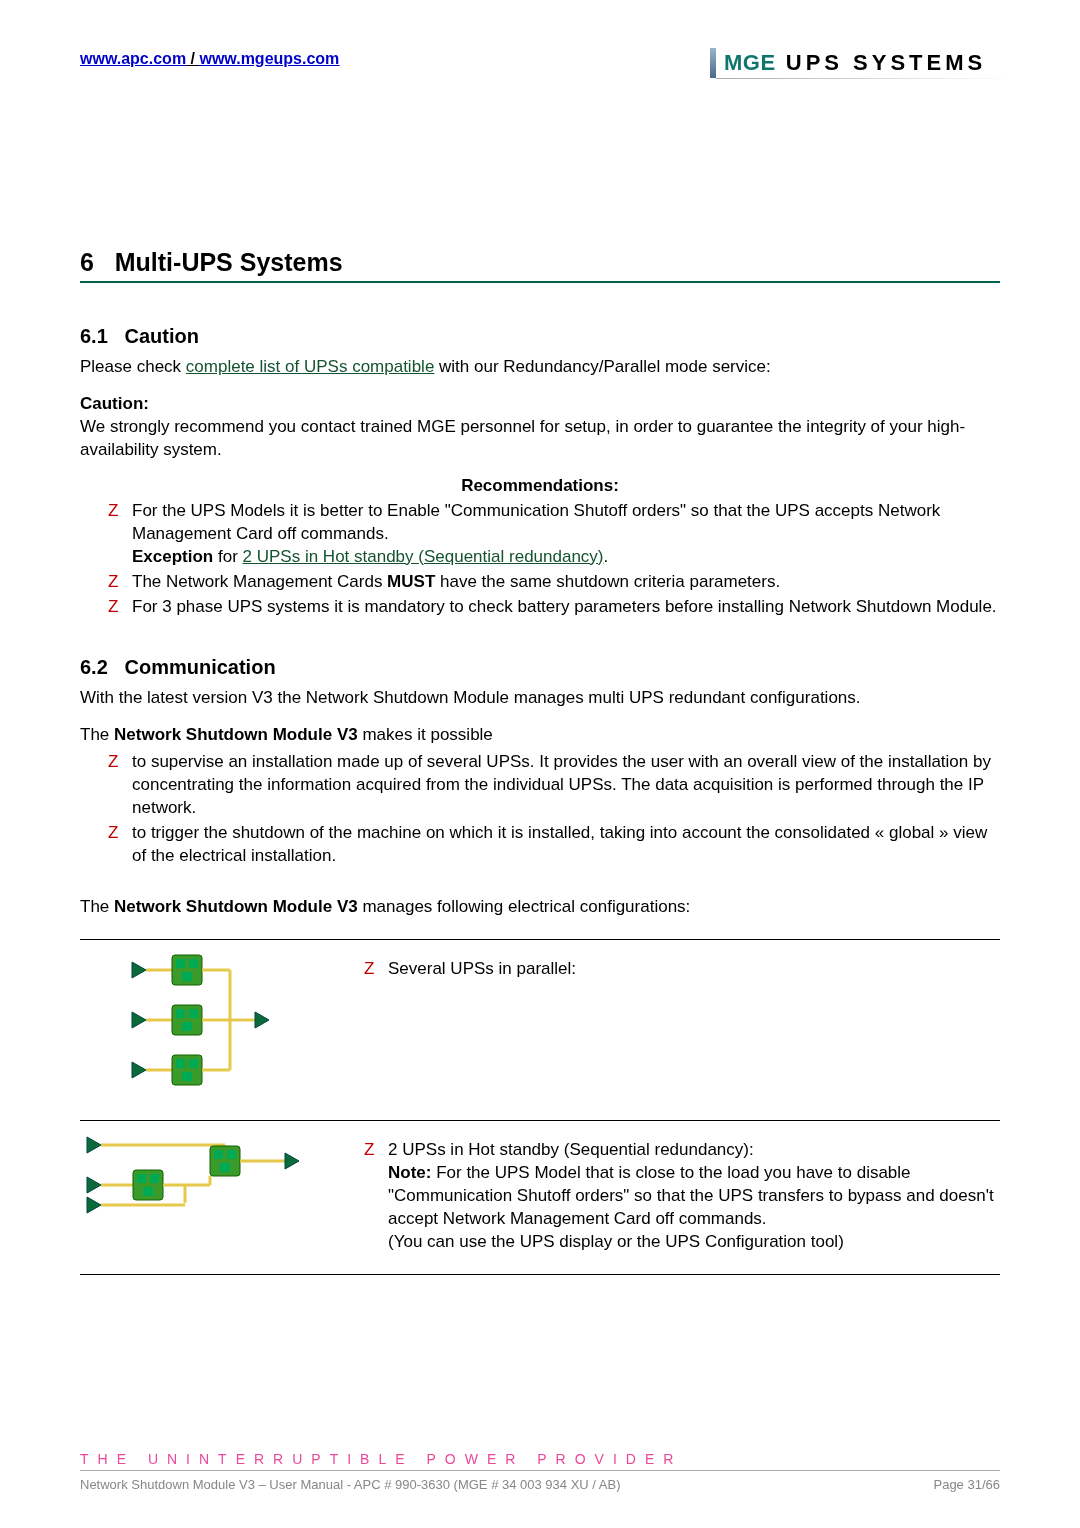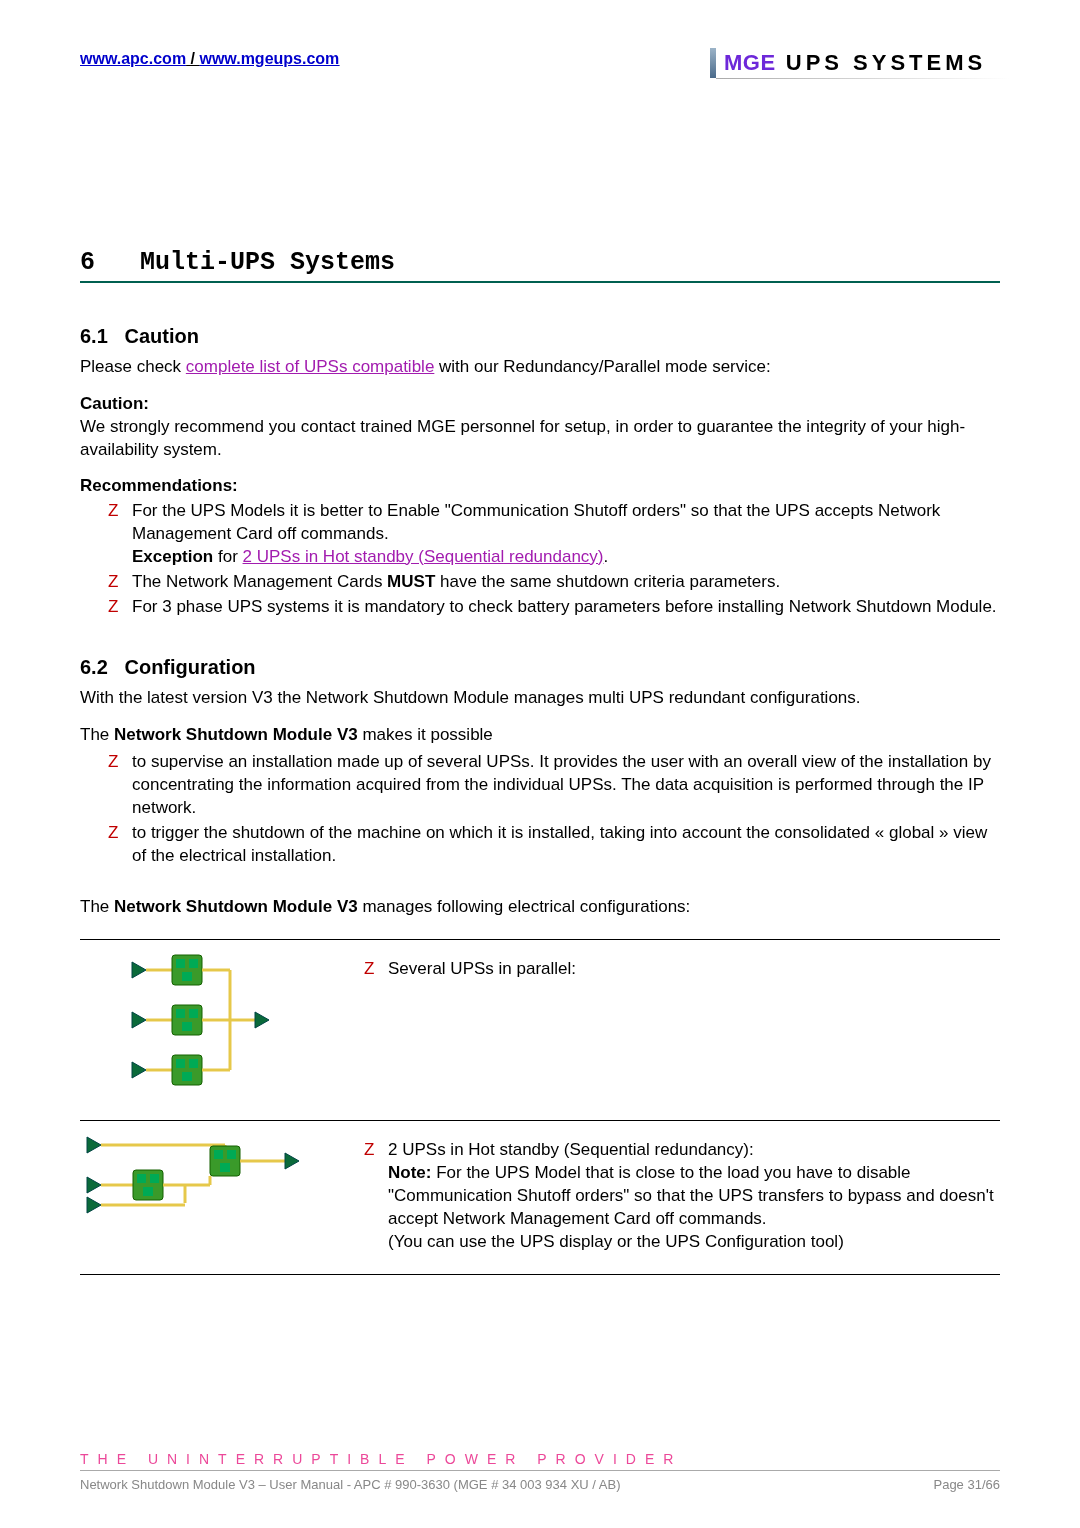--- a/index.html
+++ b/index.html
@@ -43,58 +43,57 @@
   }
   .logo-text {
     position: absolute;
     left: 14px;
     top: 2px;
     font-size: 22px;
     font-weight: bold;
     letter-spacing: 0.5px;
     white-space: nowrap;
   }
-  .logo-text .mge { color: #6d28d9; }
+  .logo-text .mge { color: #0f766e; }
   .logo-text .ups { color: #000000; letter-spacing: 4px; }
   .logo-line {
     position: absolute;
     left: 6px; right: -10px; top: 30px;
     height: 1px;
     background: linear-gradient(to right, #aaa, transparent);
   }
 
   h1.section {
     font-size: 25px;
     font-weight: bold;
     border-bottom: 2px solid #006050;
     padding-bottom: 4px;
     margin-bottom: 42px;
-    font-family: Liberation Mono, monospace;
   }
   h2.subsection {
     font-size: 20px;
     font-weight: bold;
     margin-bottom: 8px;
     margin-top: 38px;
   }
   .para { margin-bottom: 14px; line-height: 1.35; }
-  .link { color: #a21caf; text-decoration: underline; }
+  .link { color: #14532d; text-decoration: underline; }
   .bullet-list { margin: 4px 0 10px 28px; }
   .bullet-item {
     display: flex;
     margin-bottom: 2px;
     line-height: 1.35;
   }
   .bullet-mark {
     color: #c00000;
     min-width: 24px;
     font-weight: normal;
   }
   .bullet-text { flex: 1; }
-  .bold { font-weight: bold; }
+  .bold { font-weight: bold; text-align: center; }
 
   .config-table {
     width: 100%;
     margin-top: 20px;
   }
   .config-row {
     display: flex;
     border-top: 1px solid #000;
     padding: 10px 0;
   }
@@ -182,21 +181,21 @@
       <span>The Network Management Cards </span><span class="bold">MUST</span><span> have the same shutdown criteria parameters.</span><br>
     </span>
   </div>
   <div class="bullet-item">
     <span class="bullet-mark">Z</span>
     <span class="bullet-text">For 3 phase UPS systems it is mandatory to check battery parameters before installing Network Shutdown Module.</span>
   </div>
 </div>
 
 <h2 class="subsection">
-  <span>6.2</span>&nbsp;&nbsp;&nbsp;<span>Configuration</span>
+  <span>6.2</span>&nbsp;&nbsp;&nbsp;<span>Communication</span>
 </h2>
 <p class="para">With the latest version V3 the Network Shutdown Module manages multi UPS redundant configurations.</p>
 <p class="para" style="margin-bottom:2px">
   <span>The </span><span class="bold">Network Shutdown Module V3</span><span> makes it possible</span>
 </p>
 <div class="bullet-list">
   <div class="bullet-item">
     <span class="bullet-mark">Z</span>
     <span class="bullet-text">to supervise an installation made up of several UPSs. It provides the user with an overall view of the installation by concentrating the information acquired from the individual UPSs. The data acquisition is performed through the IP network.</span>
   </div>

